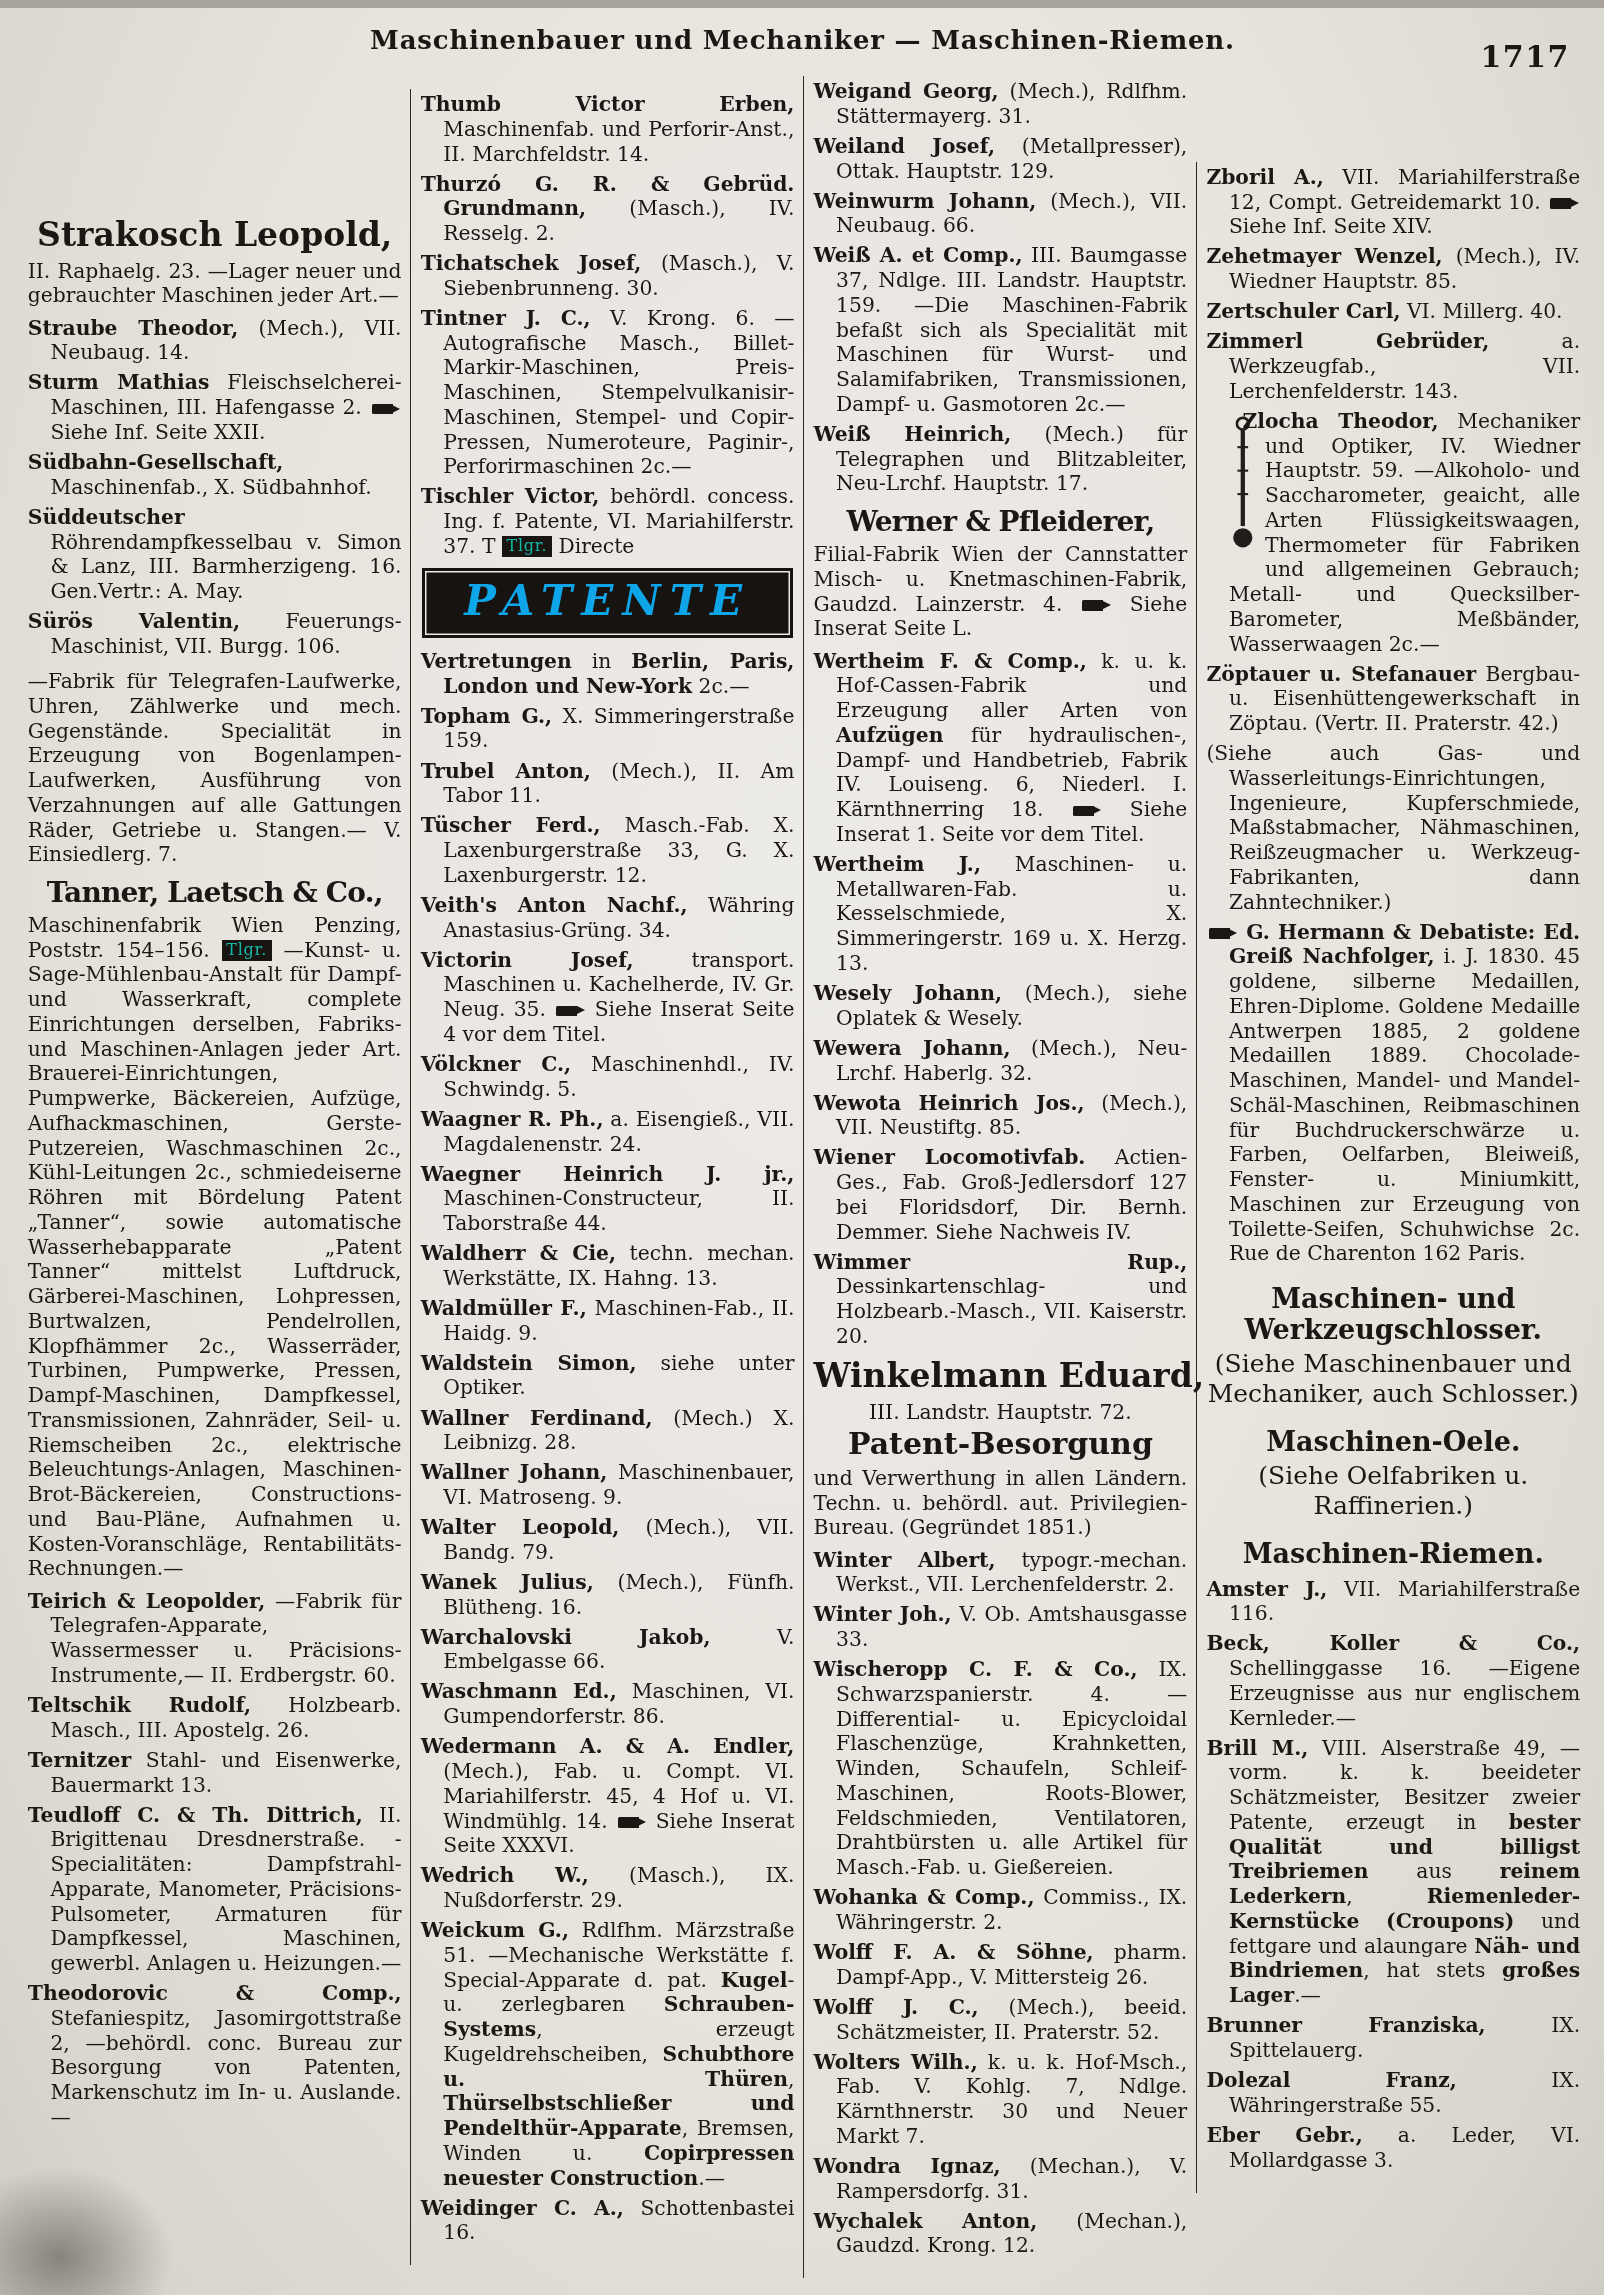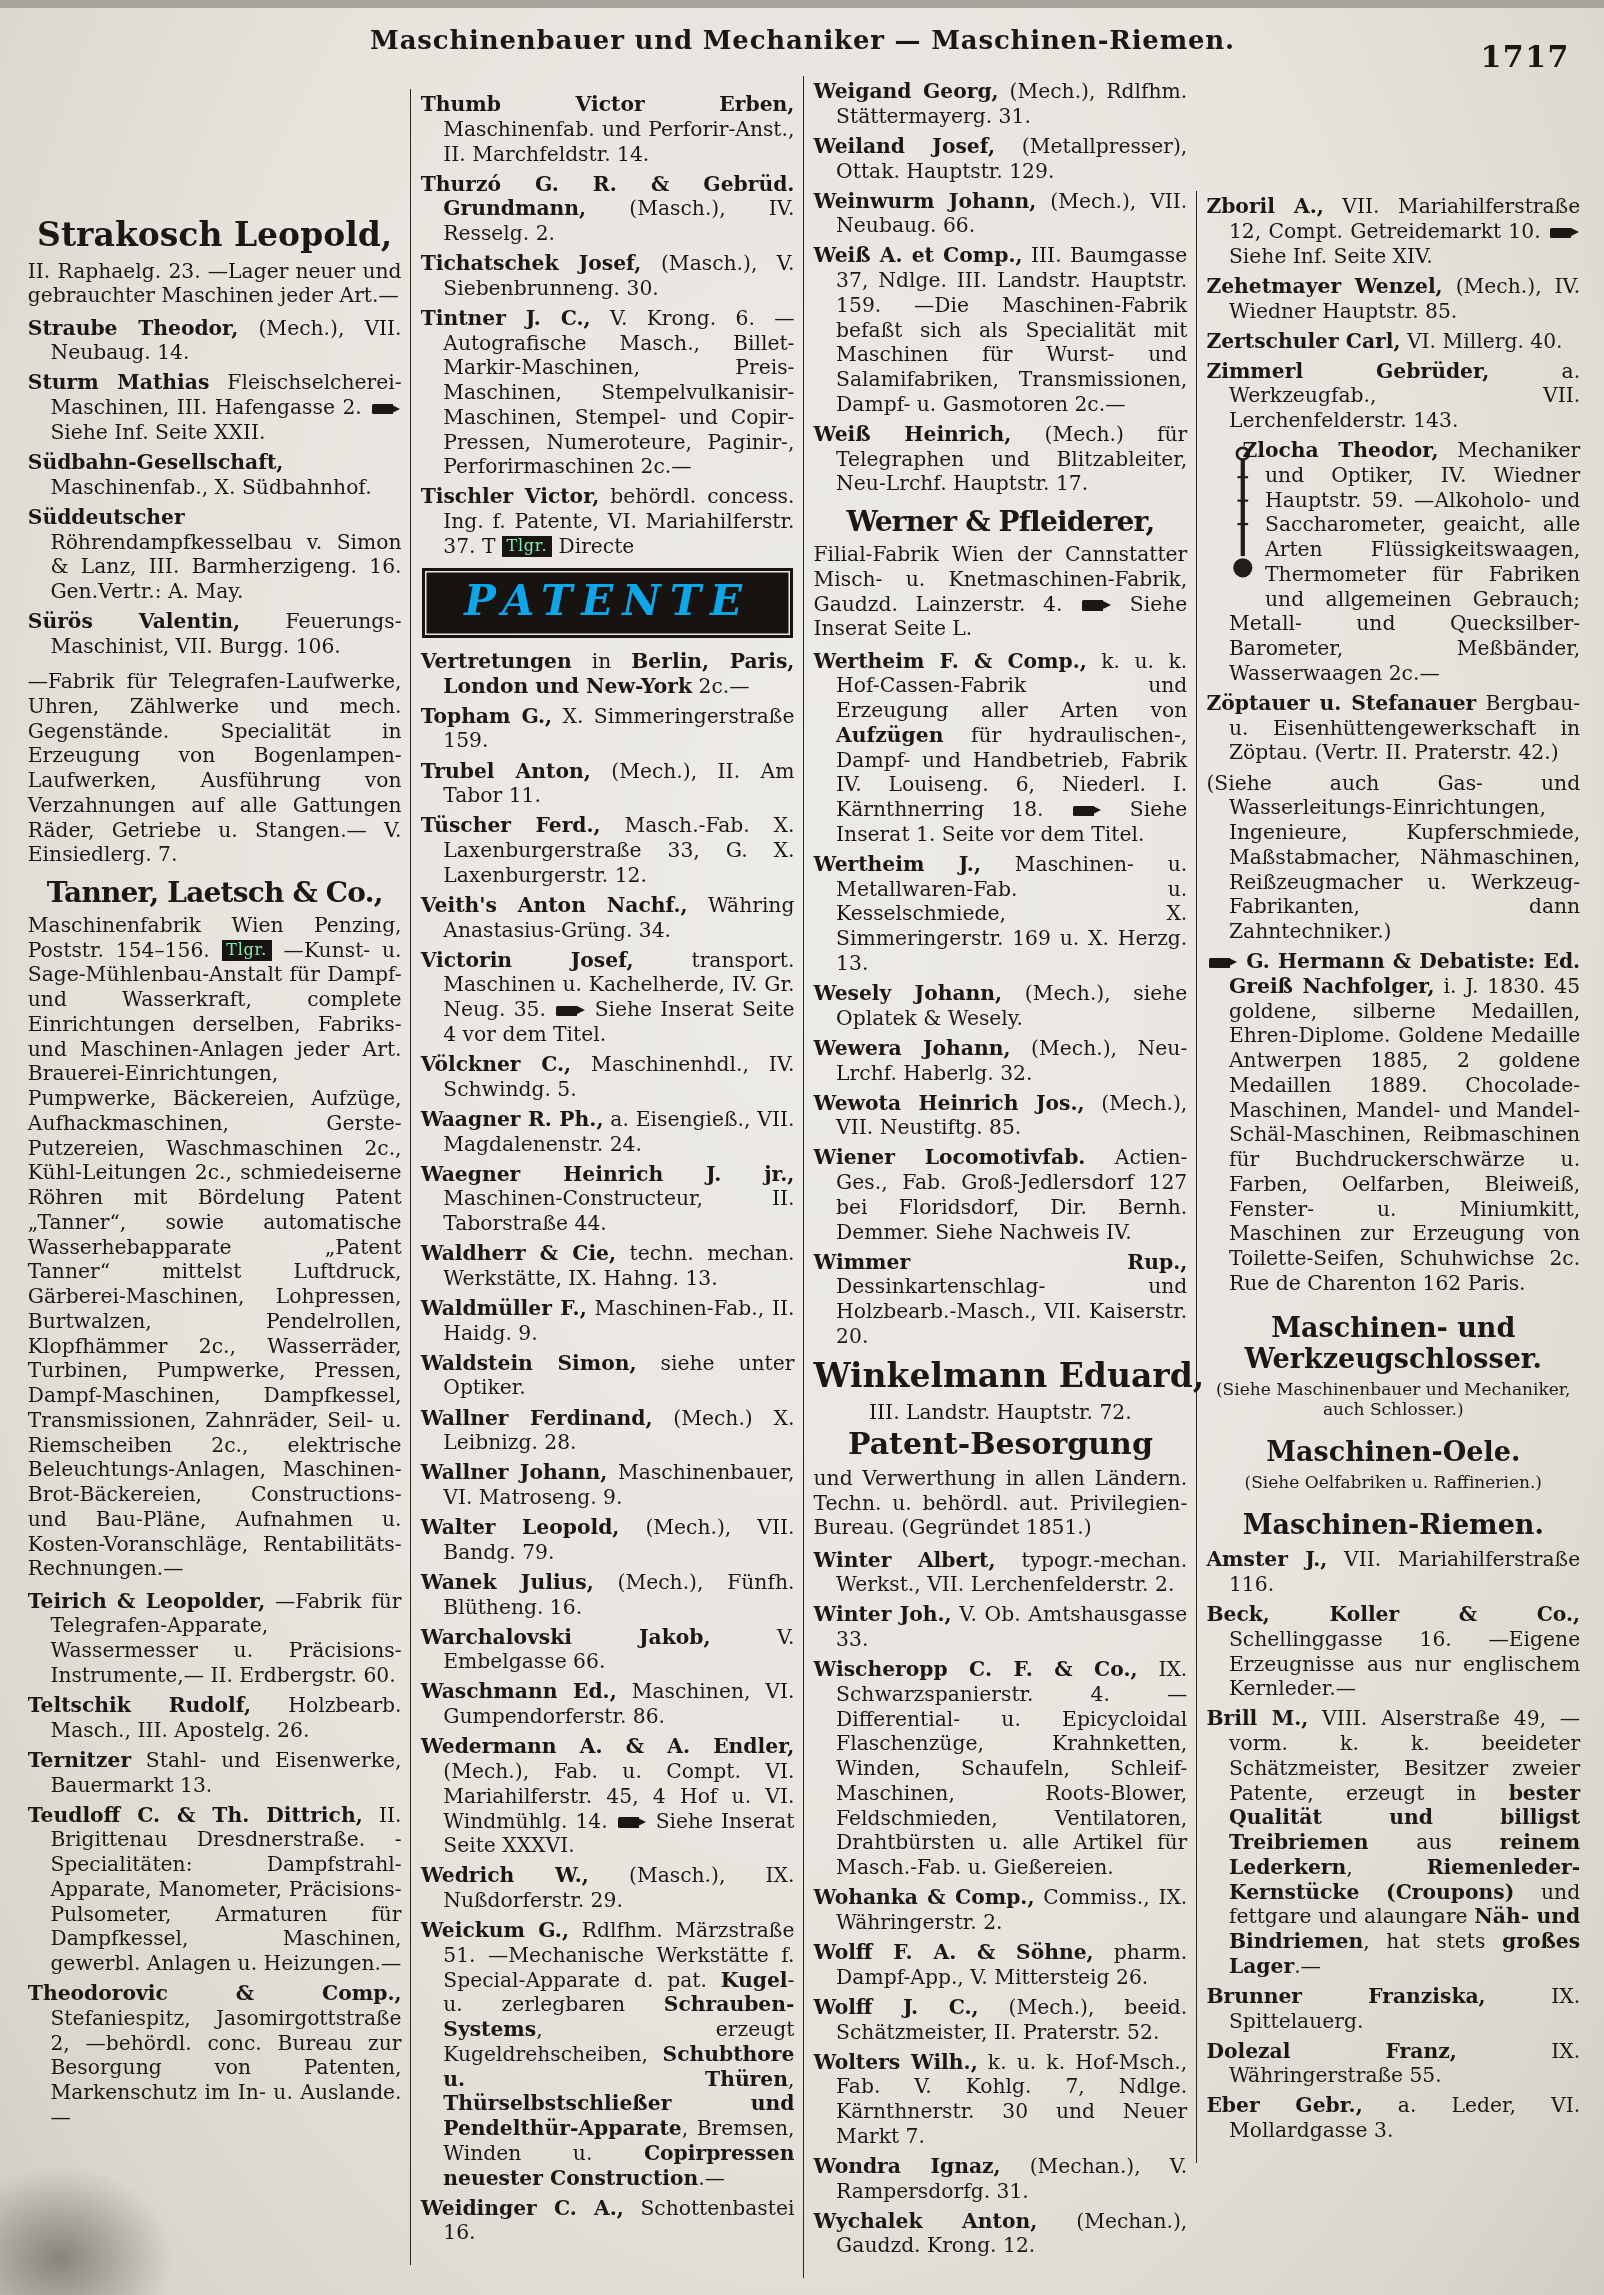--- a/index.html
+++ b/index.html
@@ -32,21 +32,21 @@
   .col:first-child { border-left: none; }
 
   .entry {
     font-size: 20.3px; line-height: 1.22; text-align: justify;
     padding-left: 22.6px; text-indent: -22.6px;
     margin-bottom: 5.3px; overflow-wrap: break-word;
   }
   .entry-name { font-weight: bold; }
   .entry-see { }
   .boxbadge {
-    display: inline-block; background: #171411; color: #86efac;
+    display: inline-block; background: #171411; color: #14b8a6;
     font-size: 16px; line-height: 1; padding: 2.3px 4.5px 3px; text-indent: 0;
     vertical-align: 1.5px; letter-spacing: 0.8px;
   }
 
   .display-entry { padding-left: 0; text-indent: 0; margin: 10.5px 0 7.5px; }
   .display-name {
     font-weight: bold; text-align: center; white-space: nowrap;
     letter-spacing: 0px; margin-bottom: 6px; line-height: 1.05;
   }
   .d-xl .display-name { font-size: 39px; }
@@ -63,21 +63,21 @@
   .patente-banner {
     margin: 9px 1.5px 10.5px; padding: 7.5px 0 12px;
     background: #161310; color: #0ea5e9;
     text-align: center; text-indent: 0;
     font-style: italic; font-weight: bold; font-size: 42px; letter-spacing: 9px;
     box-shadow: inset 0 0 0 3px #161310, inset 0 0 0 4.5px #ece8e0;
   }
 
   .section-heading { text-align: center; margin: 16.6px 0 7.5px; padding: 0; text-indent: 0; }
   .heading-text { font-weight: bold; font-size: 27px; line-height: 1.15; }
-  .heading-note { font-size: 17px; line-height: 1.2; margin-top: 4.5px; }
+  .heading-note { font-size: 25px; line-height: 1.2; margin-top: 4.5px; }
 
   .manicule {
     display: inline-block; width: 21px; height: 10.5px; background: #1b1713;
     position: relative; margin: 0 9px 0 2.3px; border-radius: 1.5px 0 0 1.5px;
   }
   .manicule::after {
     content: ""; position: absolute; right: -7.5px; top: 0.8px;
     border-left: 8.3px solid #1b1713;
     border-top: 4.5px solid transparent; border-bottom: 4.5px solid transparent;
   }

